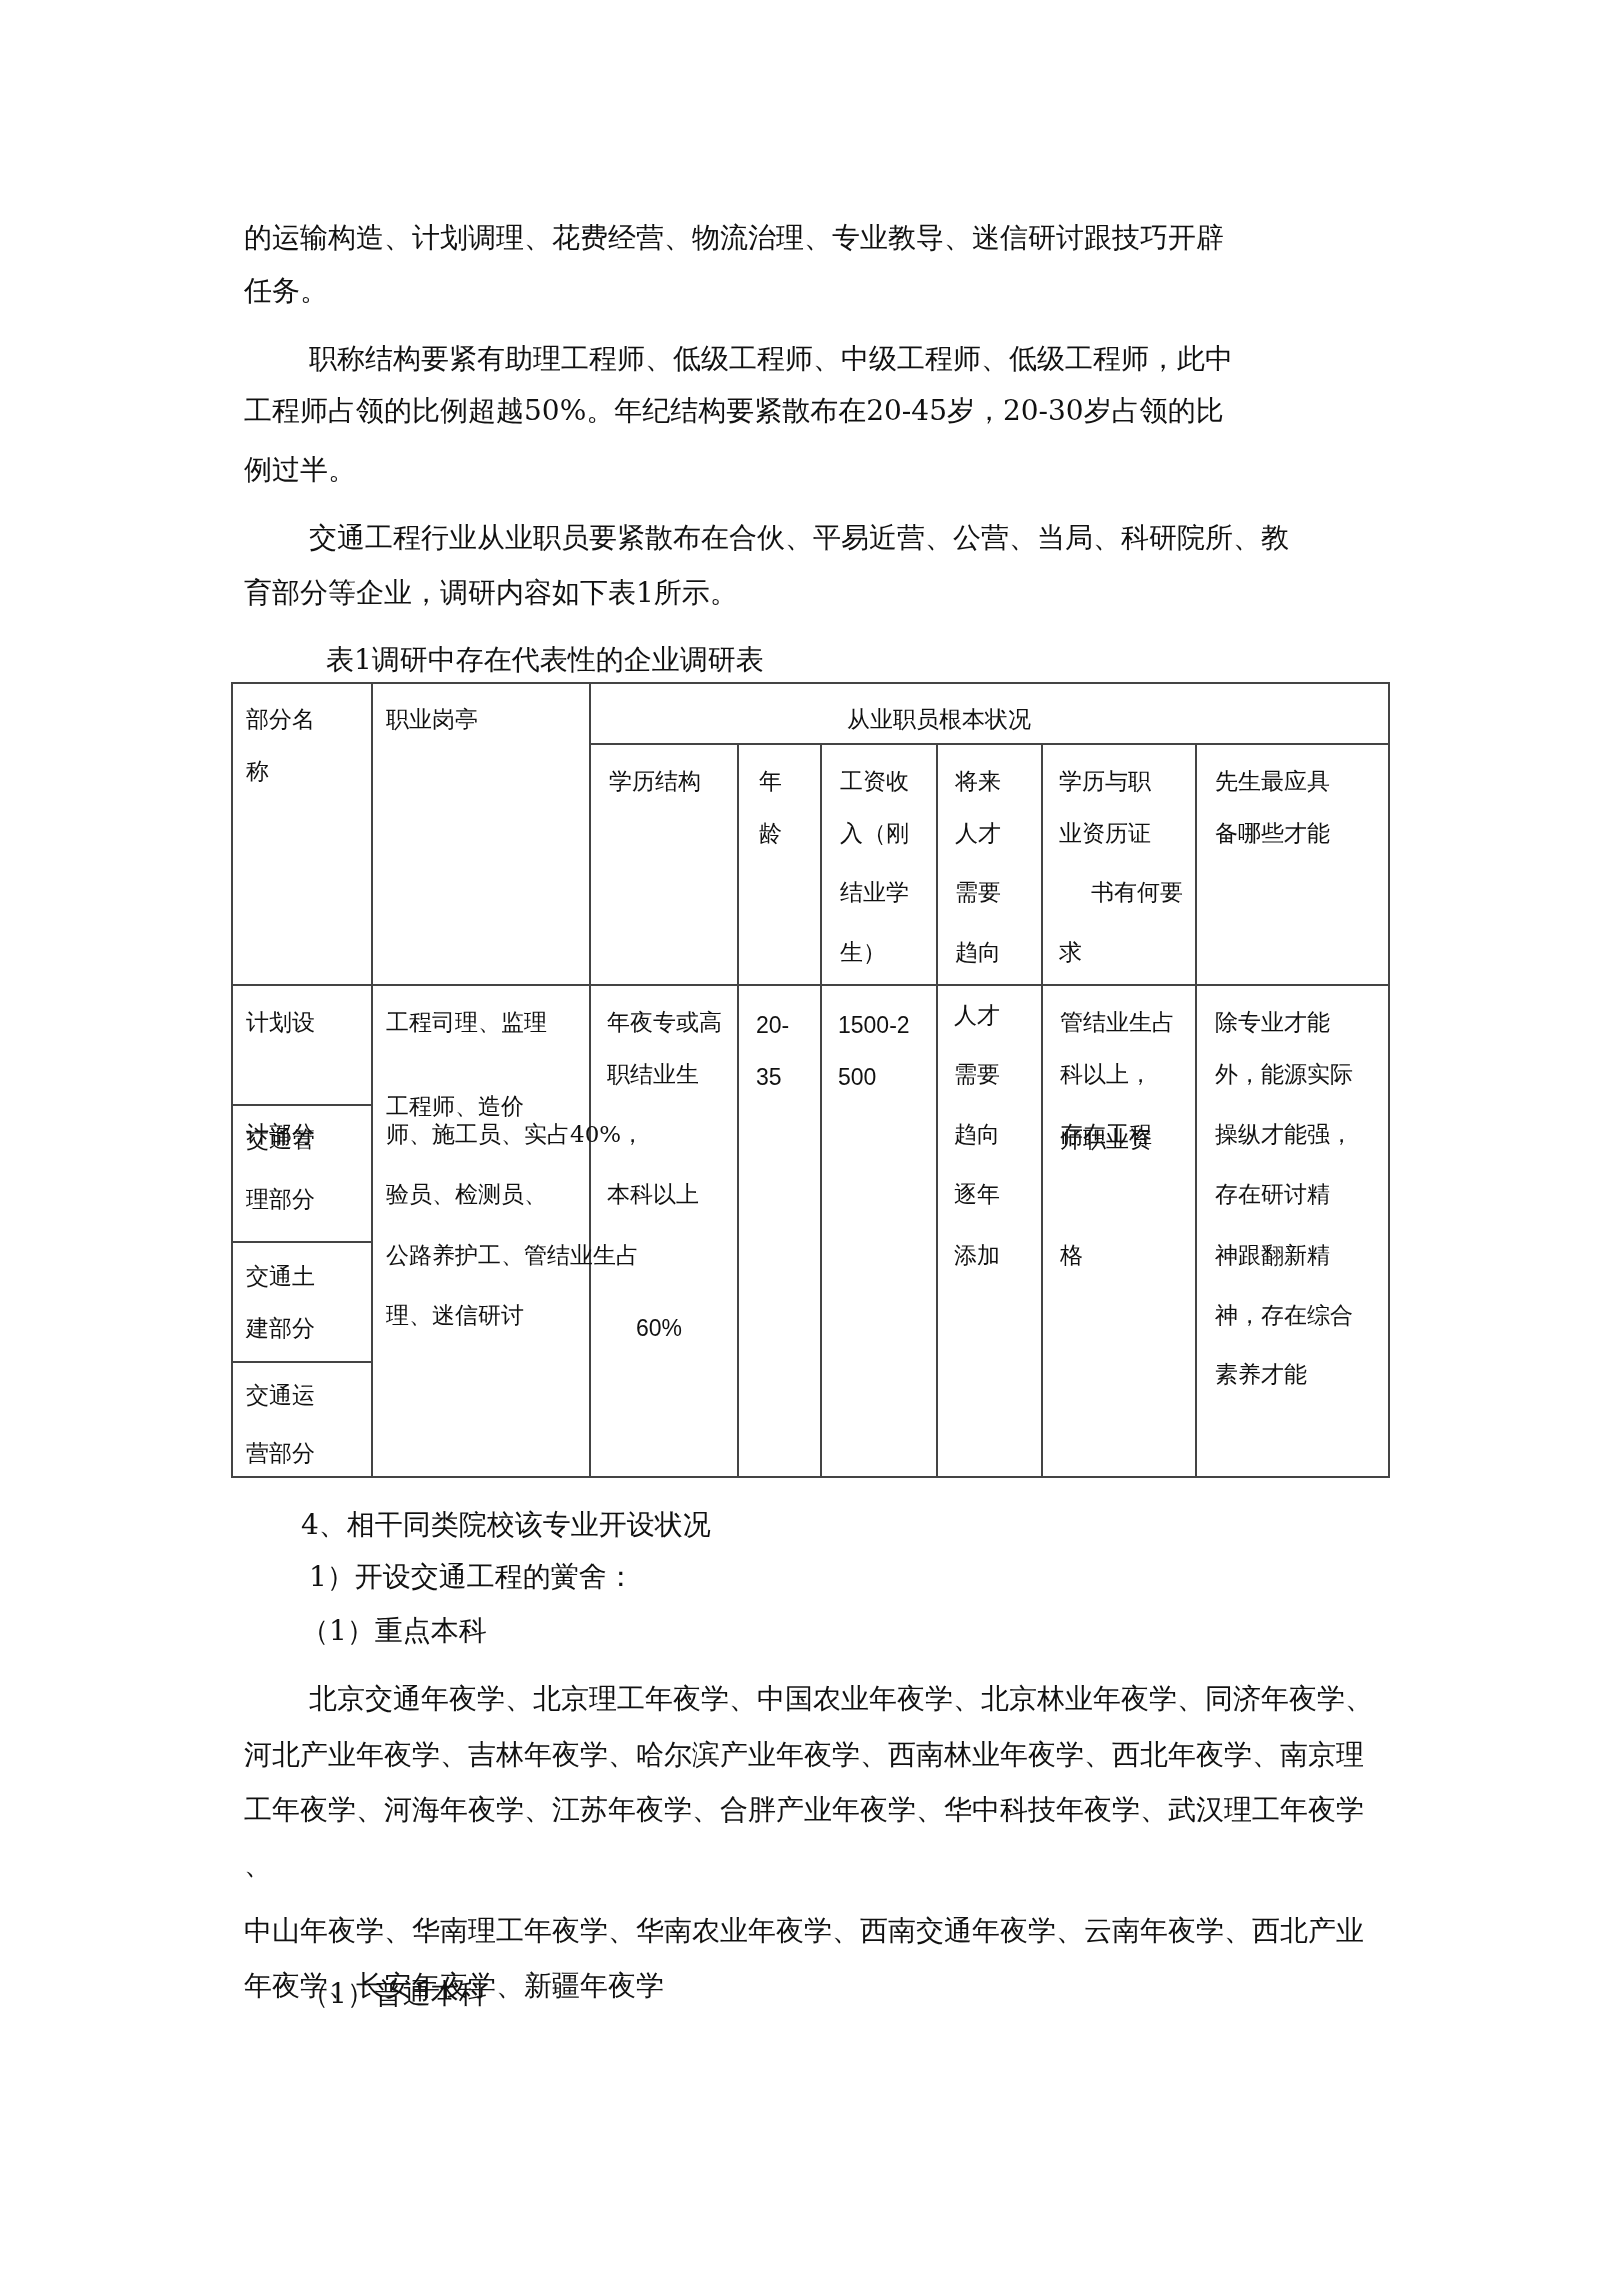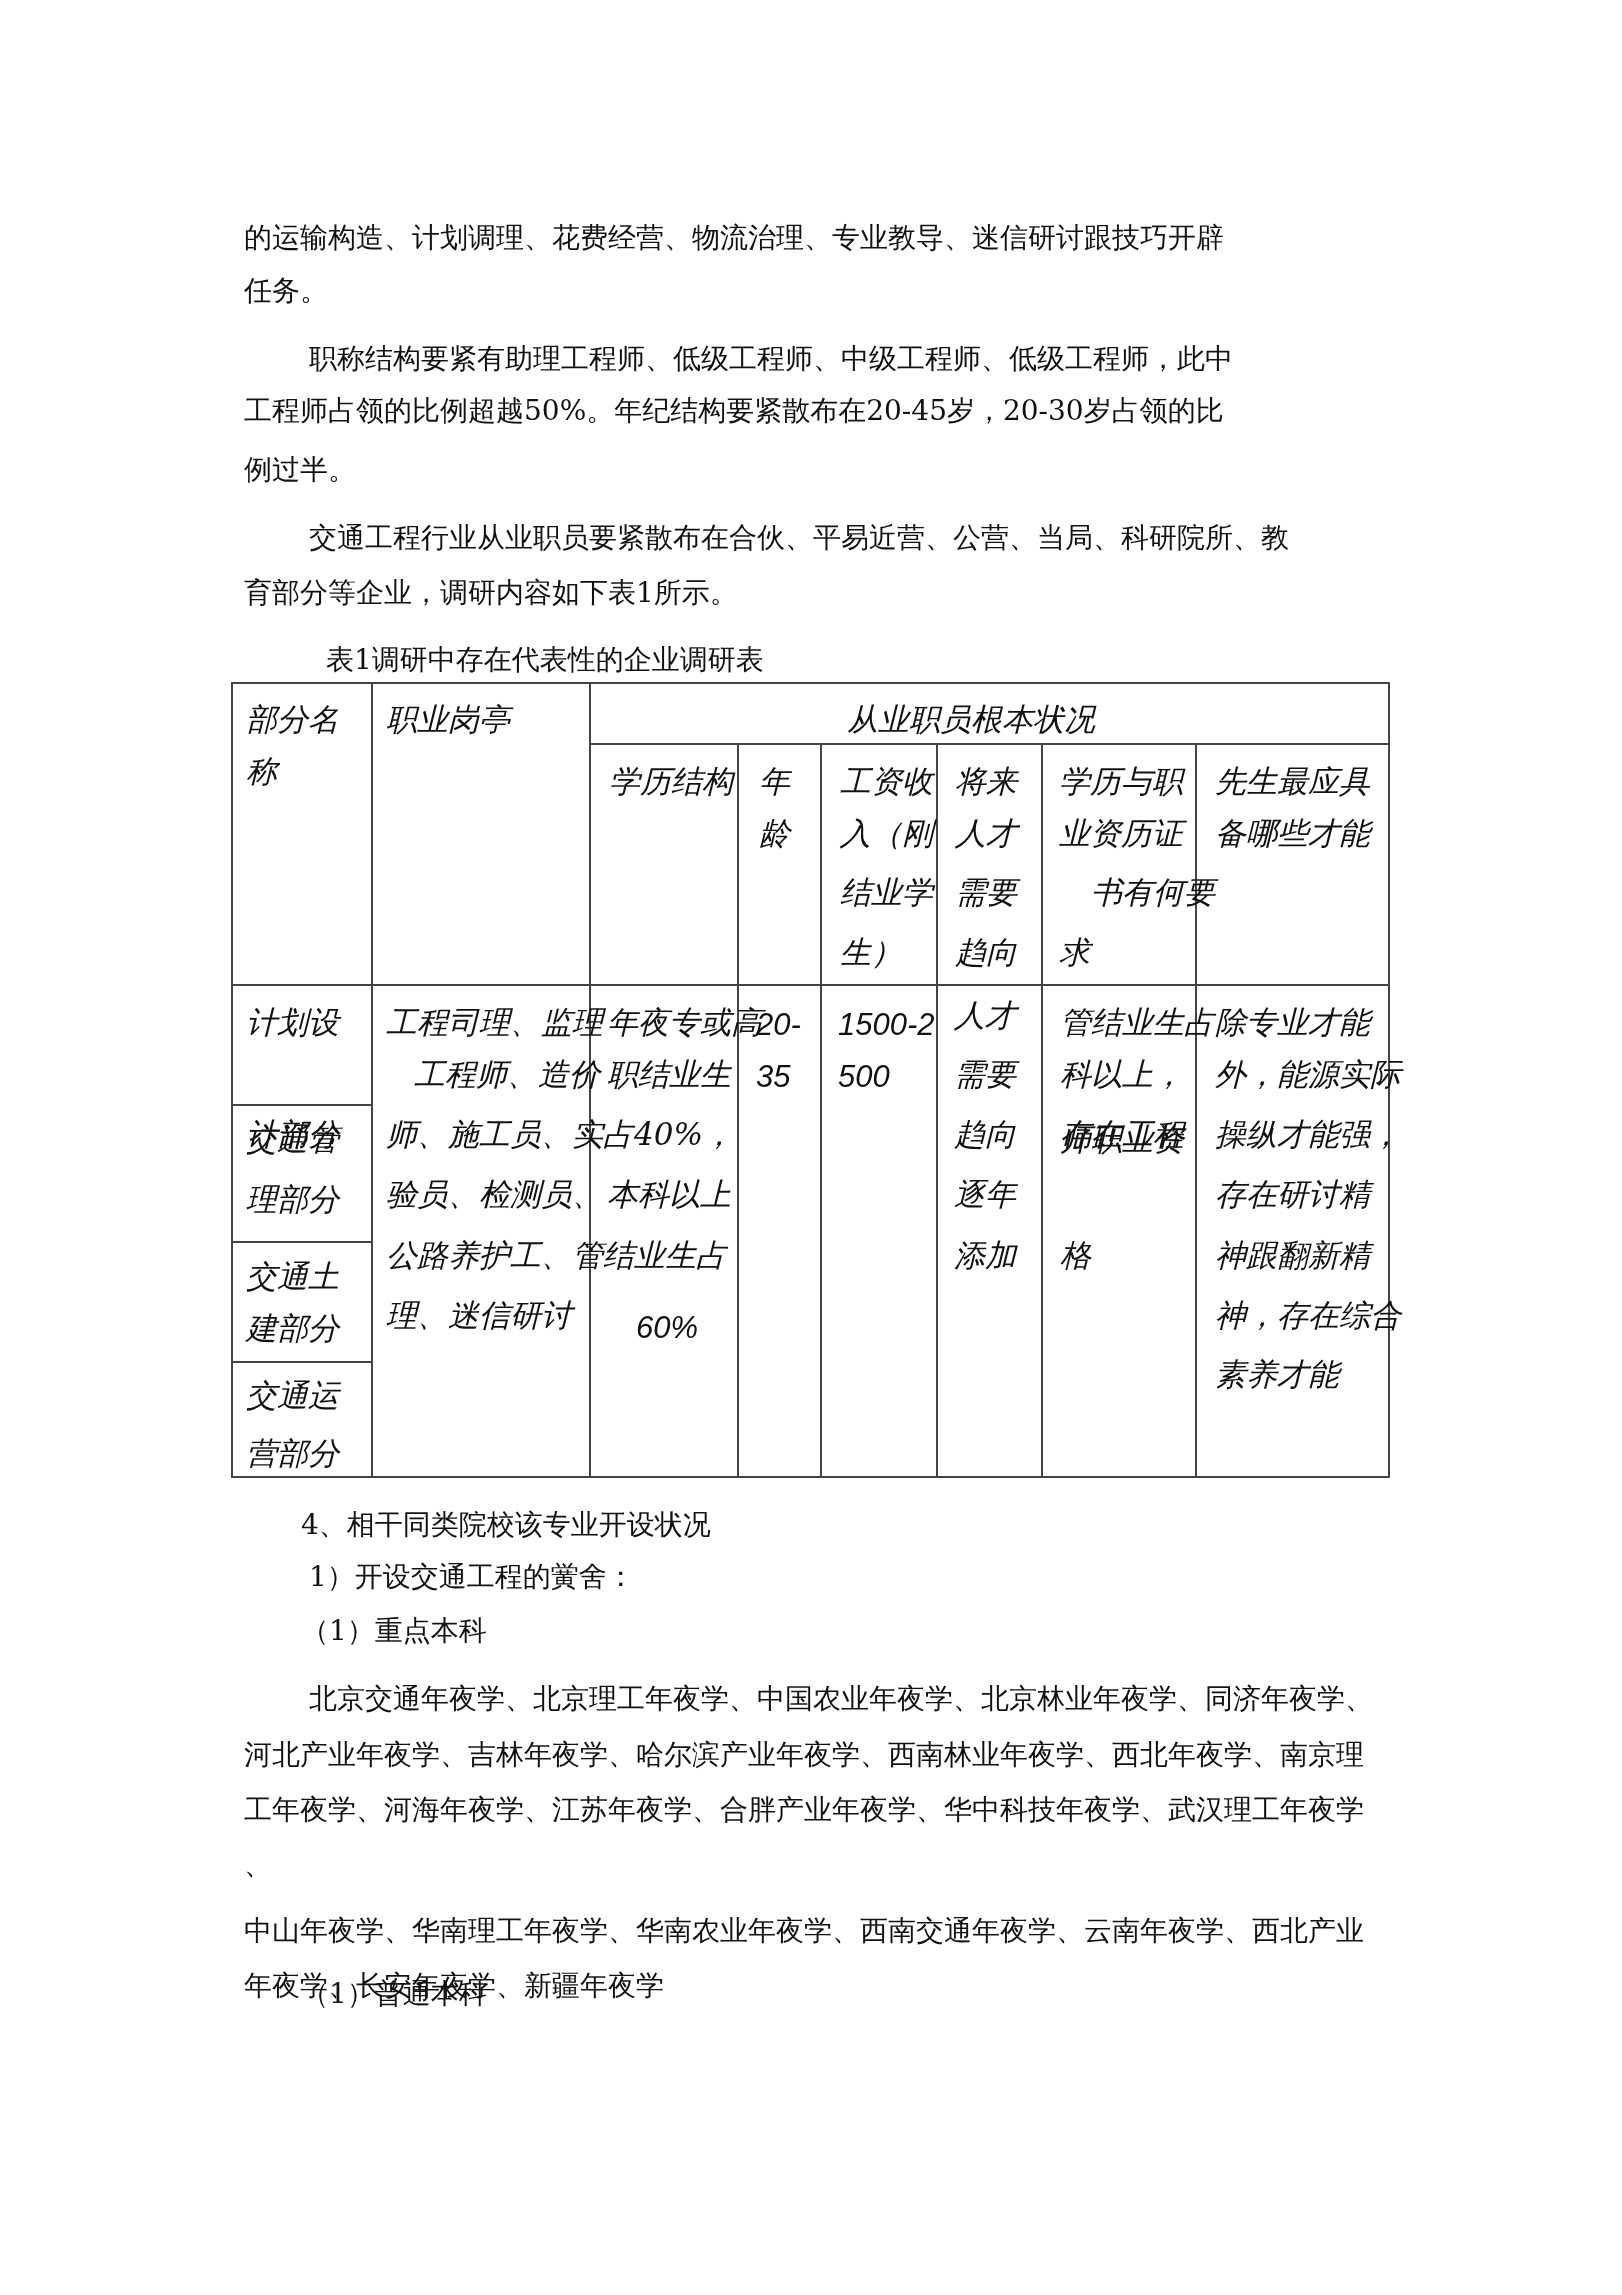--- a/index.html
+++ b/index.html
@@ -1,21 +1,21 @@
 <!DOCTYPE html>
 <html style="font-size:13px"><head>
 <meta charset="utf-8">
 <style>
   html, body { margin:0; padding:0; background:#ffffff; }
   body { width:1622px; height:2295px; position:relative; overflow:hidden;
          font-family:"DejaVu Serif","Liberation Serif",serif; color:#111; }
   .p { position:absolute; font-size:28px; line-height:59px; white-space:nowrap; letter-spacing:0px; }
   .caption { position:absolute; font-size:28px; line-height:33px; white-space:nowrap; }
   .tbl-line { position:absolute; background:#444; }
-  .cell-text { position:absolute; font-size:31px; line-height:60px; white-space:pre;font-style:italic; }
+  .cell-text { position:absolute; font-size:23px; line-height:60px; white-space:pre; }
   .num { font-family:"Liberation Sans","DejaVu Sans",sans-serif; }
 </style>
 </head>
 <body>
 
 <div>
   <div class="p" style="left:244px;top:208px;">的运输构造、计划调理、花费经营、物流治理、专业教导、迷信研讨跟技巧开辟</div>
   <div class="p" style="left:244px;top:261px;">任务。</div>
 </div>
 
@@ -103,21 +103,21 @@
     <div class="cell-text" style="left:246px;top:1246px;">交通土</div>
     <div class="cell-text" style="left:246px;top:1298px;">建部分</div>
   </div>
   <div>
     <div class="cell-text" style="left:246px;top:1365px;">交通运</div>
     <div class="cell-text" style="left:246px;top:1423px;">营部分</div>
   </div>
 
   <div>
     <div class="cell-text" style="left:386px;top:992px;">工程司理、监理</div>
-    <div class="cell-text" style="left:386px;top:1044px;margin-left:28px;">工程师、造价</div>
+    <div class="cell-text" style="left:386px;top:1076px;">工程师、造价</div>
     <div class="cell-text" style="left:386px;top:1104px;">师、施工员、实占40%，</div>
     <div class="cell-text" style="left:386px;top:1164px;">验员、检测员、</div>
     <div class="cell-text" style="left:386px;top:1225px;">公路养护工、管结业生占</div>
     <div class="cell-text" style="left:386px;top:1285px;">理、迷信研讨</div>
   </div>
 
   <div>
     <div class="cell-text" style="left:607px;top:992px;">年夜专或高</div>
     <div class="cell-text" style="left:607px;top:1044px;">职结业生</div>
     <div class="cell-text" style="left:607px;top:1164px;">本科以上</div>

